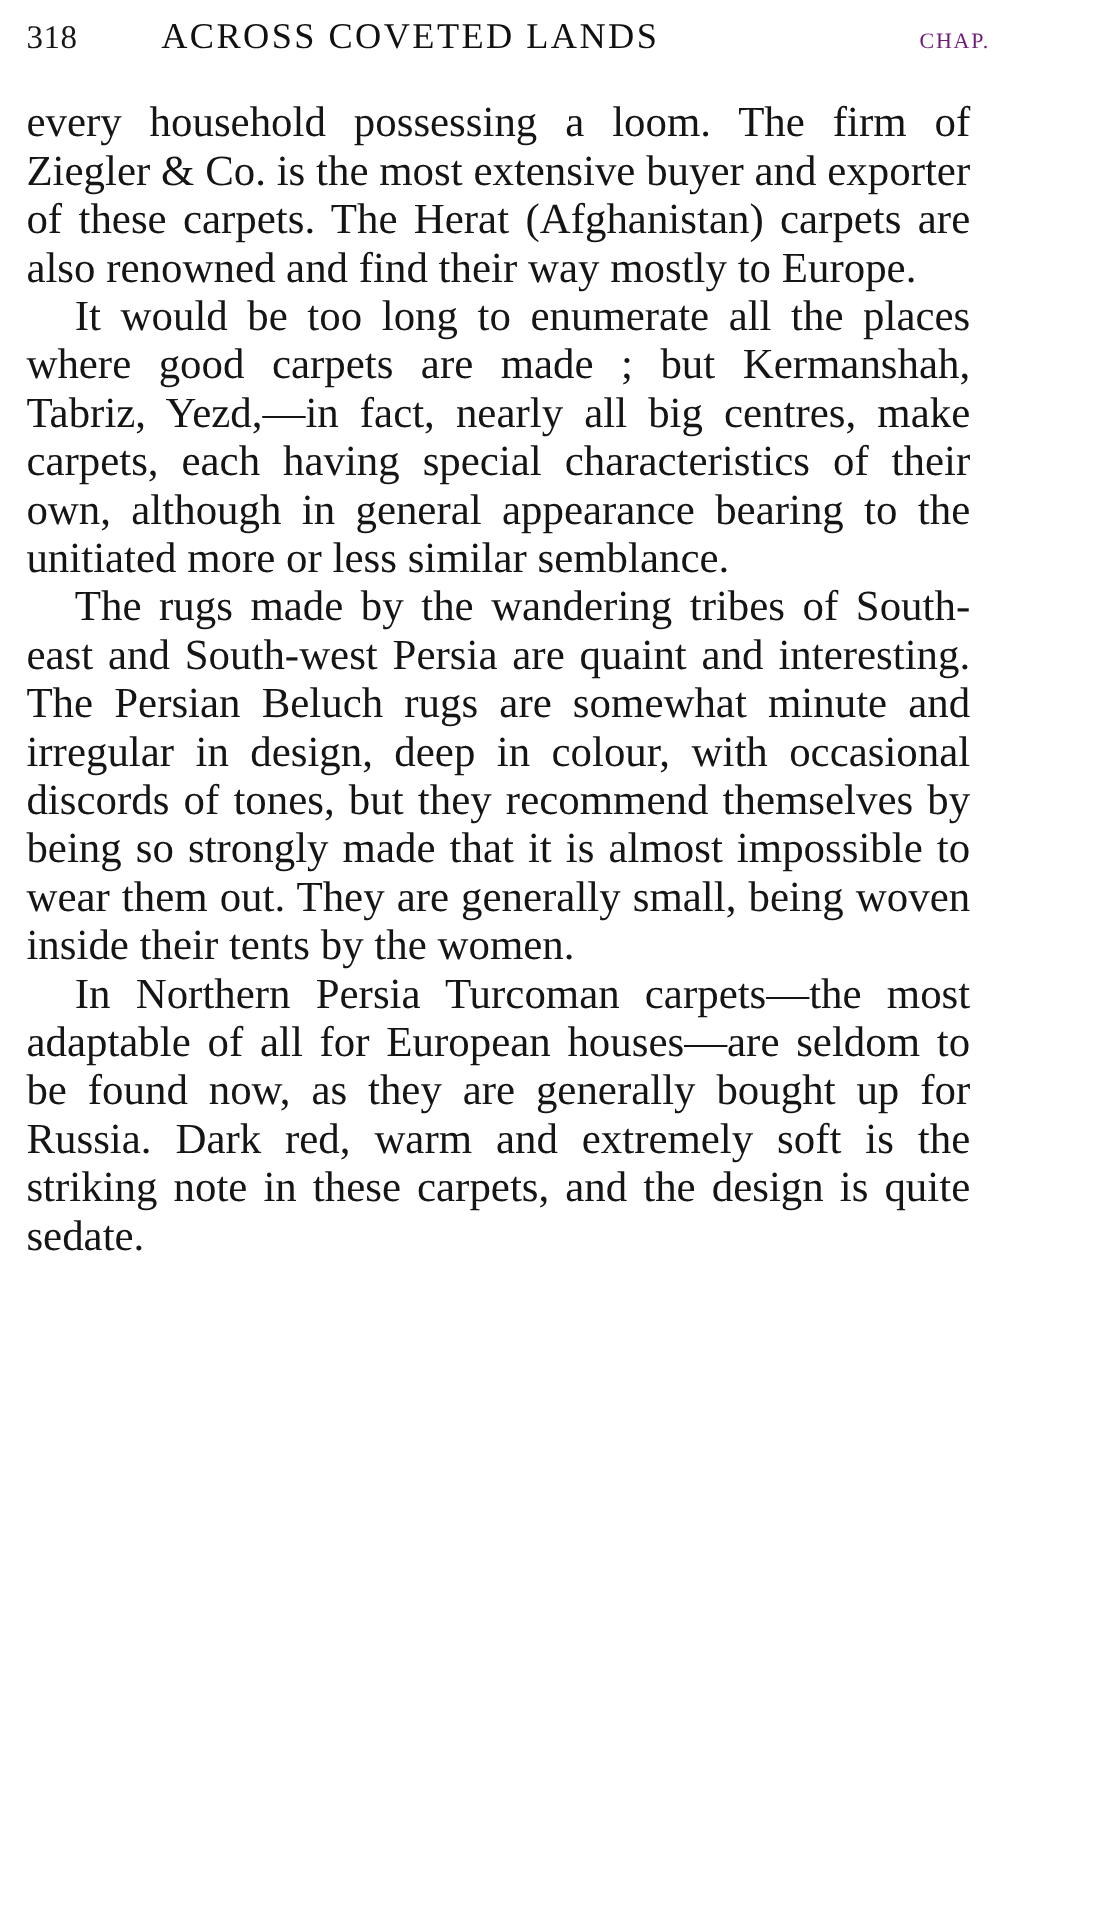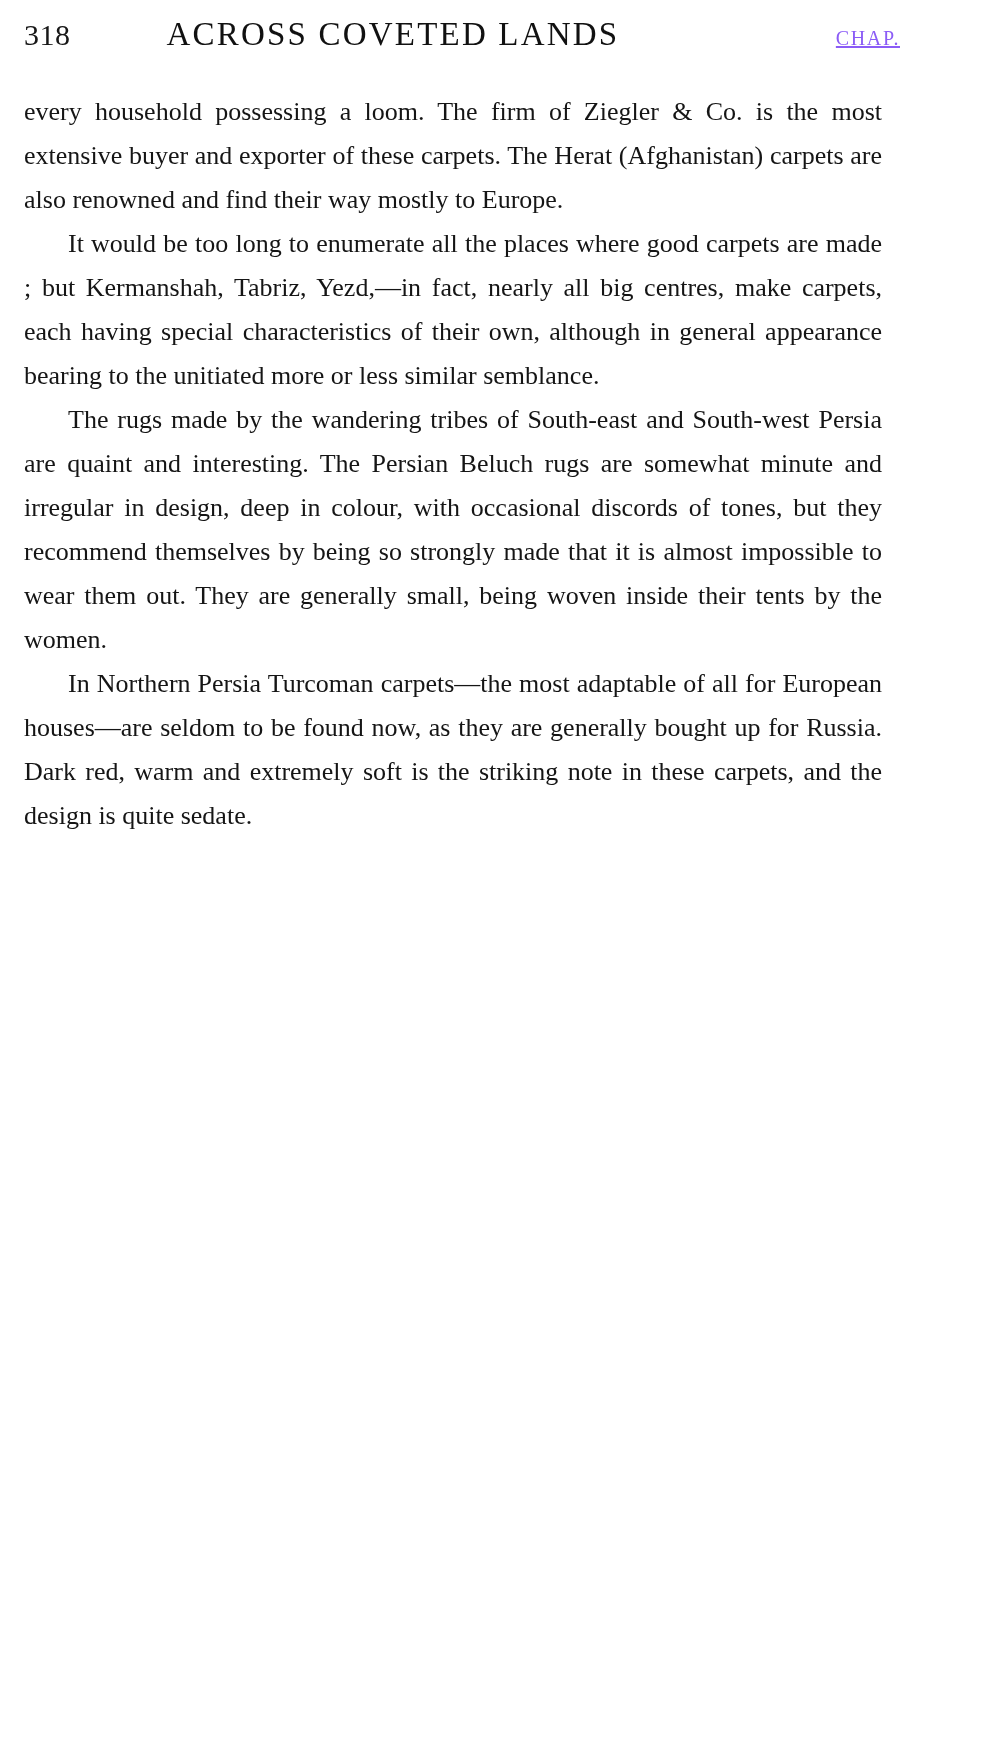--- a/index.html
+++ b/index.html
@@ -38,36 +38,35 @@
     font-size: 30px;
     letter-spacing: 0.5px;
     font-family: "Liberation Serif", serif;
     color: #171717;
   }
   .head-title {
     font-size: 33px;
     letter-spacing: 2.2px;
     color: #111111;
     white-space: nowrap;
-    margin-left: 96px;
+    margin-left: 76px;
   }
   .chap-label {
     font-size: 20px;
     letter-spacing: 1.6px;
-    color: #8b5cf6;
+    color: #701a75;
     margin-left: auto;
     padding-right: 4px;
-    text-decoration: underline;
   }
   .body-text {
     position: absolute;
     left: 24px;
     top: 90px;
     width: 858px;
-    font-size: 26px;
+    font-size: 39px;
     line-height: 44px;
     color: #151515;
     text-align: justify;
     text-justify: inter-word;
   }
   .body-text p {
     margin: 0;
     text-indent: 44px;
   }
   .body-text p.first {

